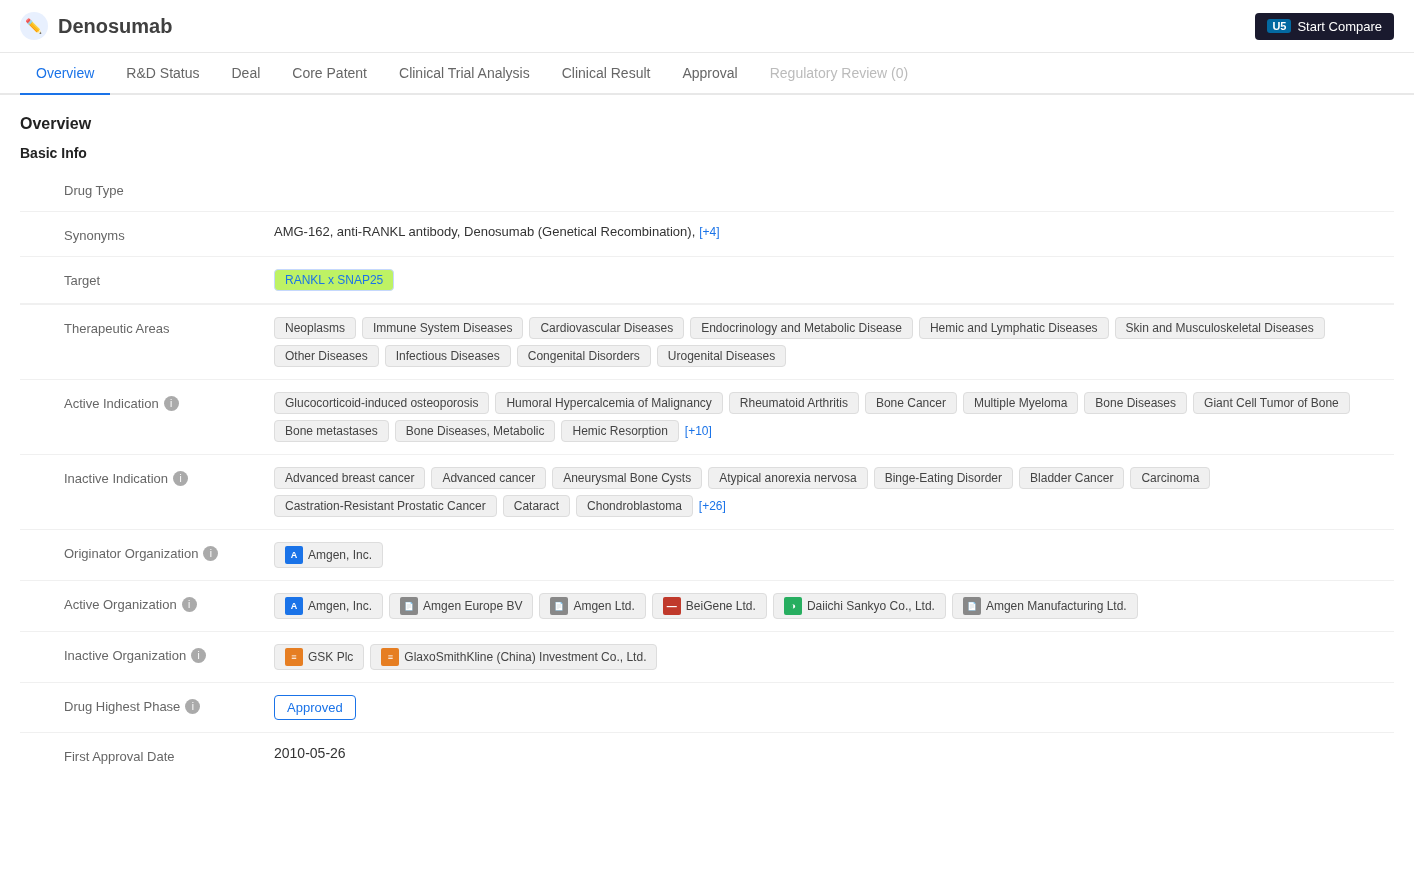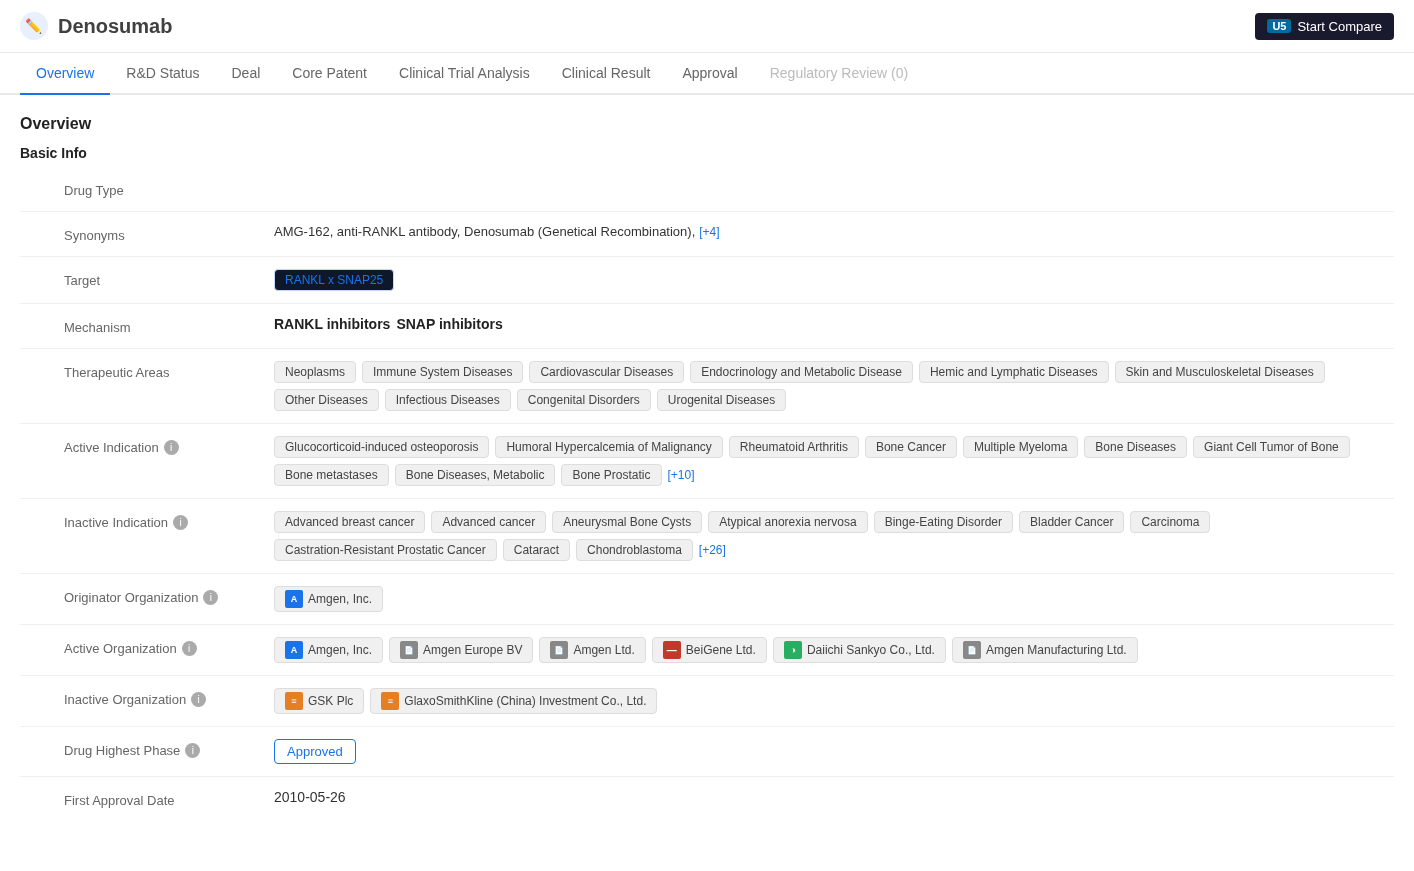--- a/index.html
+++ b/index.html
@@ -20,21 +20,21 @@
     .content { padding: 20px 20px; }
     .section-title { font-size: 16px; font-weight: 600; color: #222; margin-bottom: 12px; }
     .sub-title { font-size: 14px; font-weight: 600; color: #222; margin-bottom: 6px; }
     
     .info-row { display: flex; align-items: flex-start; padding: 12px 0; border-bottom: 0; min-height: 44px; margin-left: 44px; }
     .info-label { width: 210px; min-width: 210px; color: #666; font-size: 13px; display: flex; align-items: center; gap: 5px; padding-top: 4px; }
     .info-label .info-icon { width: 15px; height: 15px; border-radius: 50%; background: #aaa; color: #fff; font-size: 10px; display: inline-flex; align-items: center; justify-content: center; cursor: pointer; flex-shrink: 0; }
     .info-value { flex: 1; display: flex; flex-wrap: wrap; gap: 6px; align-items: center; }
     
     .tag { display: inline-block; padding: 3px 10px; border-radius: 4px; font-size: 12px; background: #f0f0f0; color: #444; border: 1px solid #ddd; white-space: nowrap; }
-    .tag-blue { background: #0f172a; color: #1a73e8; border-color: #c5d8fc; }
+    .tag-blue { background: #bef264; color: #1a73e8; border-color: #c5d8fc; }
     .tag-outlined { background: #fff; border: 1px solid #1a73e8; color: #1a73e8; padding: 4px 12px; border-radius: 4px; font-size: 13px; font-weight: 500; }
     
     .link-more { color: #1a73e8; font-size: 12px; cursor: pointer; white-space: nowrap; }
     
     .bold-text { font-weight: 700; color: #222; }
     
     .synonyms-text { color: #333; font-size: 13px; display: flex; align-items: flex-end; gap: 4px; flex-wrap: wrap; }
     .org-logo { width: 18px; height: 18px; border-radius: 2px; display: inline-flex; align-items: center; justify-content: center; font-size: 9px; font-weight: 700; color: #fff; flex-shrink: 0; }
     .org-logo.blue { background: #1a73e8; }
     .org-logo.gray { background: #888; }
@@ -100,29 +100,20 @@
   <div class="info-row">
     <div class="info-label">
       <span>Target</span>
     </div>
     <div class="info-value">
       <span class="tag tag-blue">RANKL x SNAP25</span>
     </div>
   </div>
   <div class="divider"></div>
 
-  <div class="info-row">
-    <div class="info-label">
-      <span>Mechanism</span>
-    </div>
-    <div class="info-value">
-      <span class="bold-text">RANKL inhibitors</span>
-      <span class="bold-text">SNAP inhibitors</span>
-    </div>
-  </div>
   <div class="divider"></div>
 
   <div class="info-row">
     <div class="info-label">
       <span>Therapeutic Areas</span>
     </div>
     <div class="info-value" id="therapeutic-areas-tags">
     <span class="tag">Neoplasms</span>
         <span class="tag">Immune System Diseases</span>
         <span class="tag">Cardiovascular Diseases</span>
@@ -145,21 +136,21 @@
     <div class="info-value" id="active-indication-tags">
     <span class="tag">Glucocorticoid-induced osteoporosis</span>
         <span class="tag">Humoral Hypercalcemia of Malignancy</span>
         <span class="tag">Rheumatoid Arthritis</span>
         <span class="tag">Bone Cancer</span>
         <span class="tag">Multiple Myeloma</span>
         <span class="tag">Bone Diseases</span>
         <span class="tag">Giant Cell Tumor of Bone</span>
         <span class="tag">Bone metastases</span>
         <span class="tag">Bone Diseases, Metabolic</span>
-        <span class="tag">Bone Prostatic</span>
+        <span class="tag">Hemic Resorption</span>
         <span class="link-more">[+10]</span>
       </div>
   </div>
   <div class="divider"></div>
 
   <div class="info-row">
     <div class="info-label">
       <span>Inactive Indication</span>
       <span class="info-icon">i</span>
     </div>

